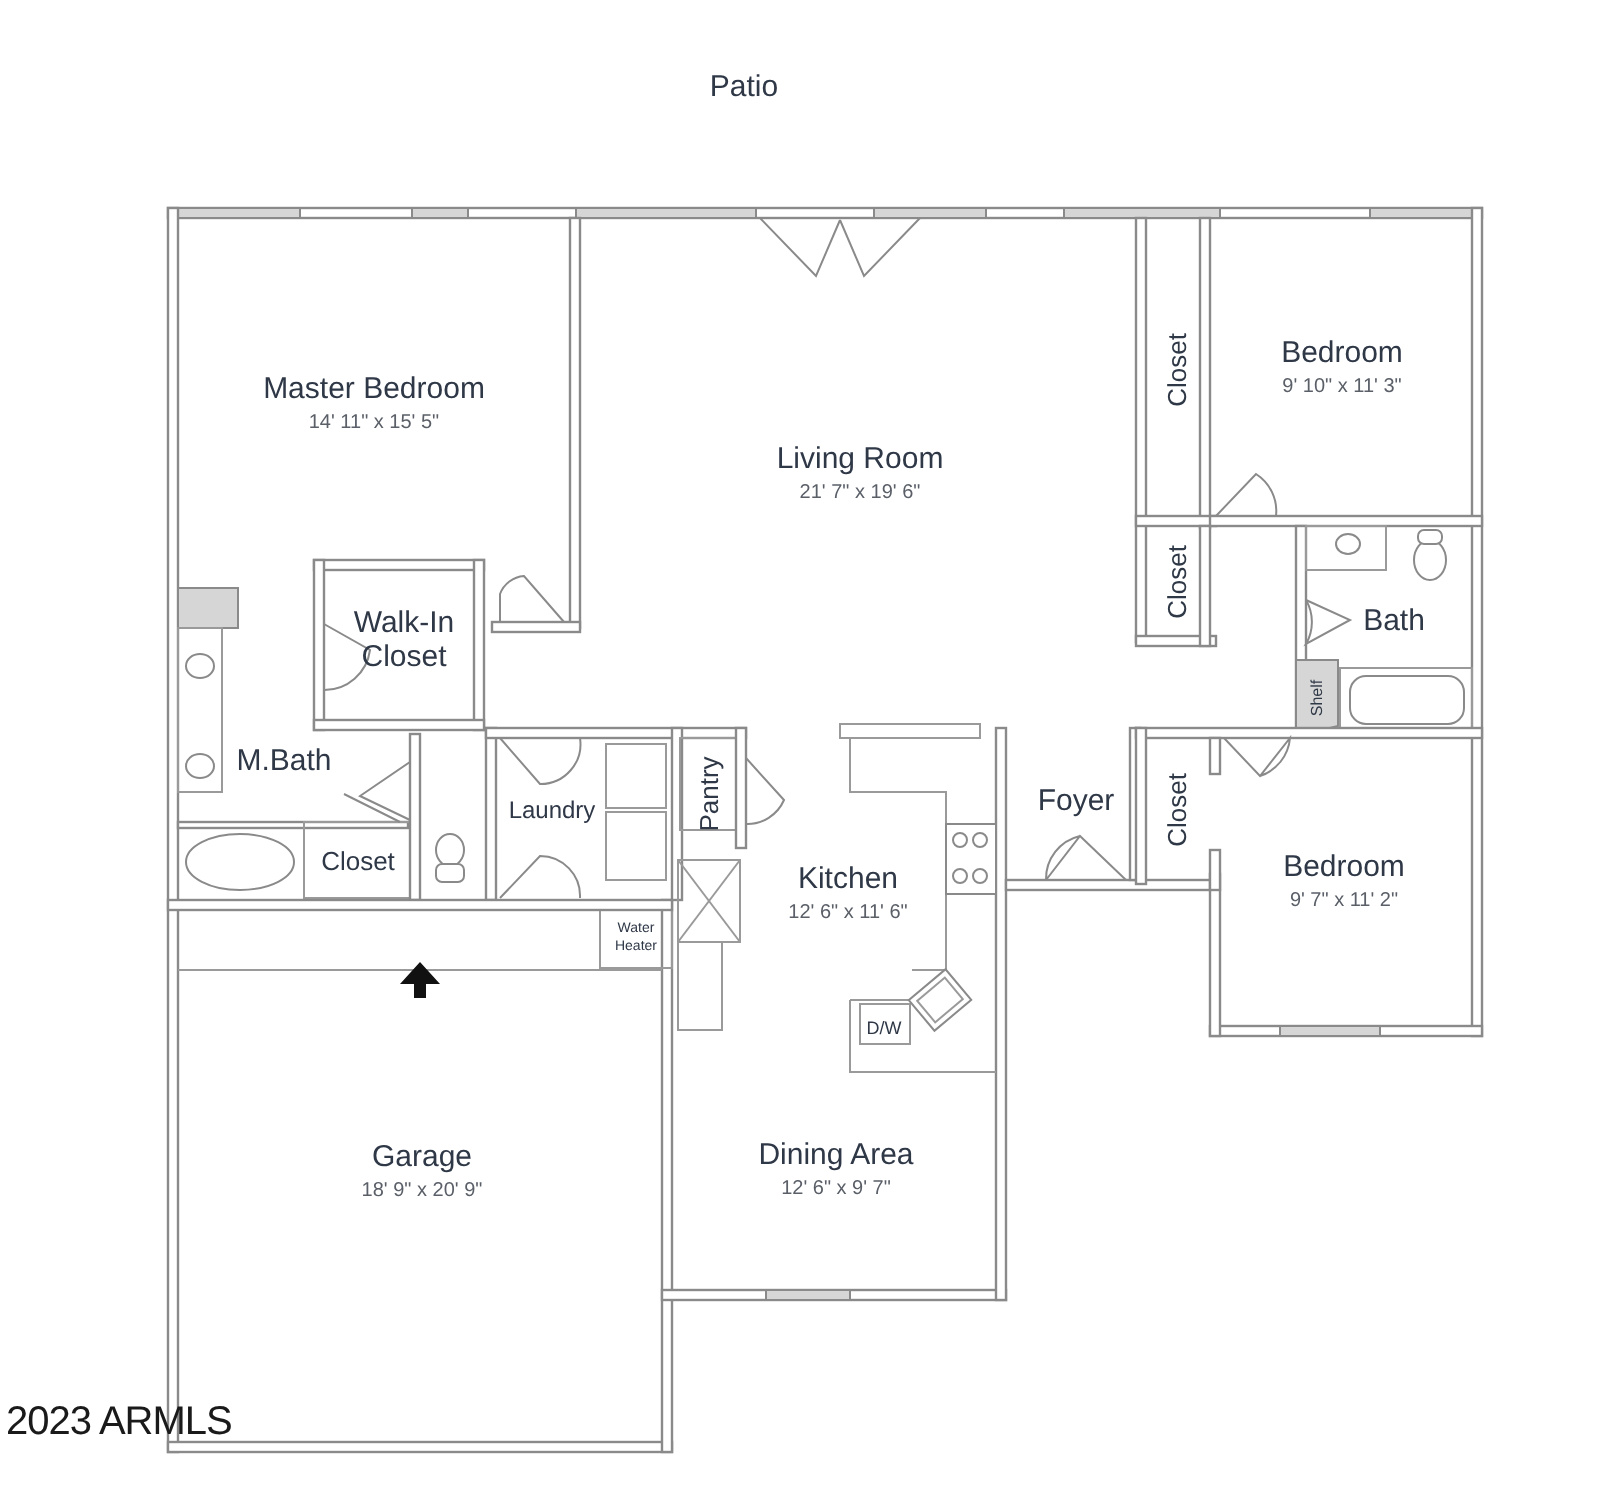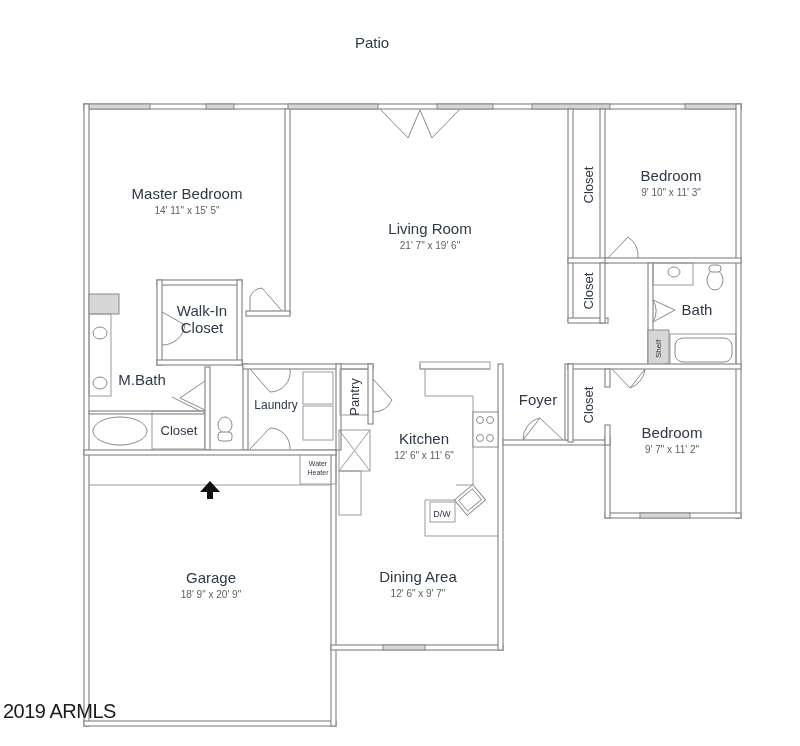--- a/index.html
+++ b/index.html
@@ -211,13 +211,13 @@
     <text transform="translate(593 405) rotate(-90)" class="room-name" style="font-size:13px">Closet</text>
     <text transform="translate(359 397) rotate(-90)" class="room-name" style="font-size:13px">Pantry</text>
     <text transform="translate(661 349) rotate(-90)" class="small-label">Shelf</text>
 
     <text x="442" y="517" class="small-label" style="font-size:9px">D/W</text>
     <text x="318" y="466" class="small-label" style="font-size:7px">Water</text>
     <text x="318" y="475" class="small-label" style="font-size:7px">Heater</text>
   </g>
 </svg>
 
-<div class="watermark">2019 ARMLS</div>
+<div class="watermark">2023 ARMLS</div>
 
 </body></html>

